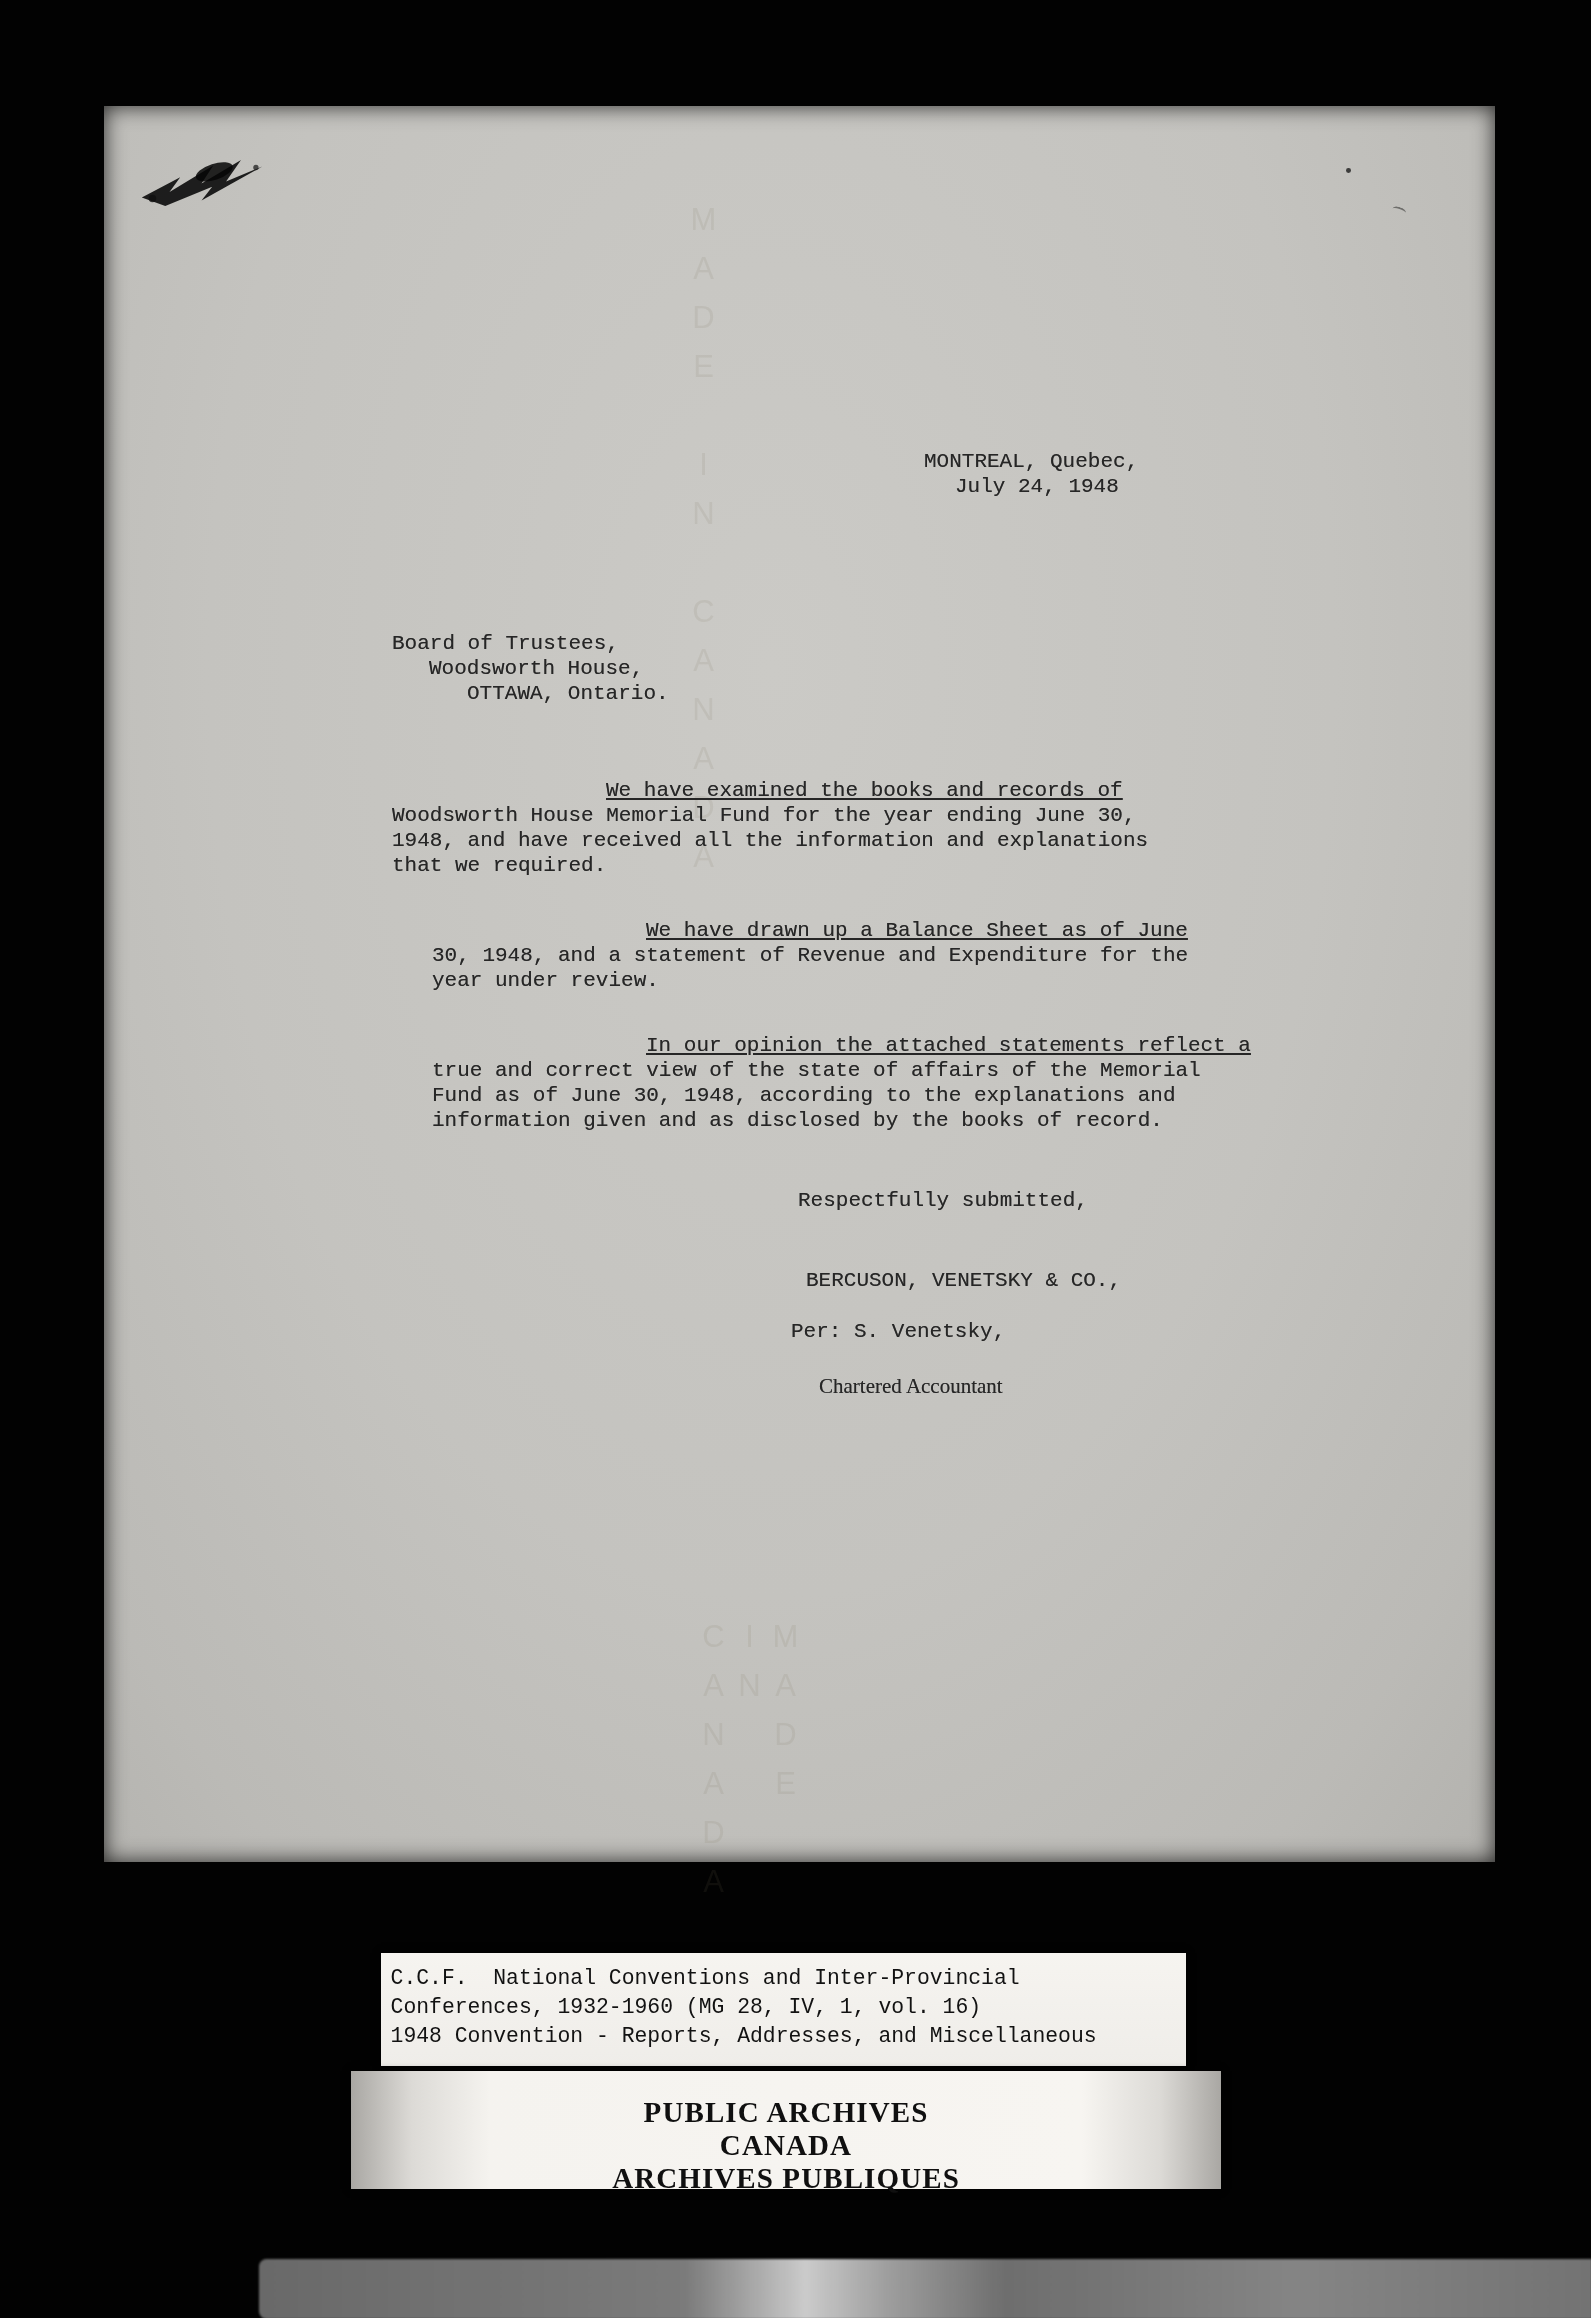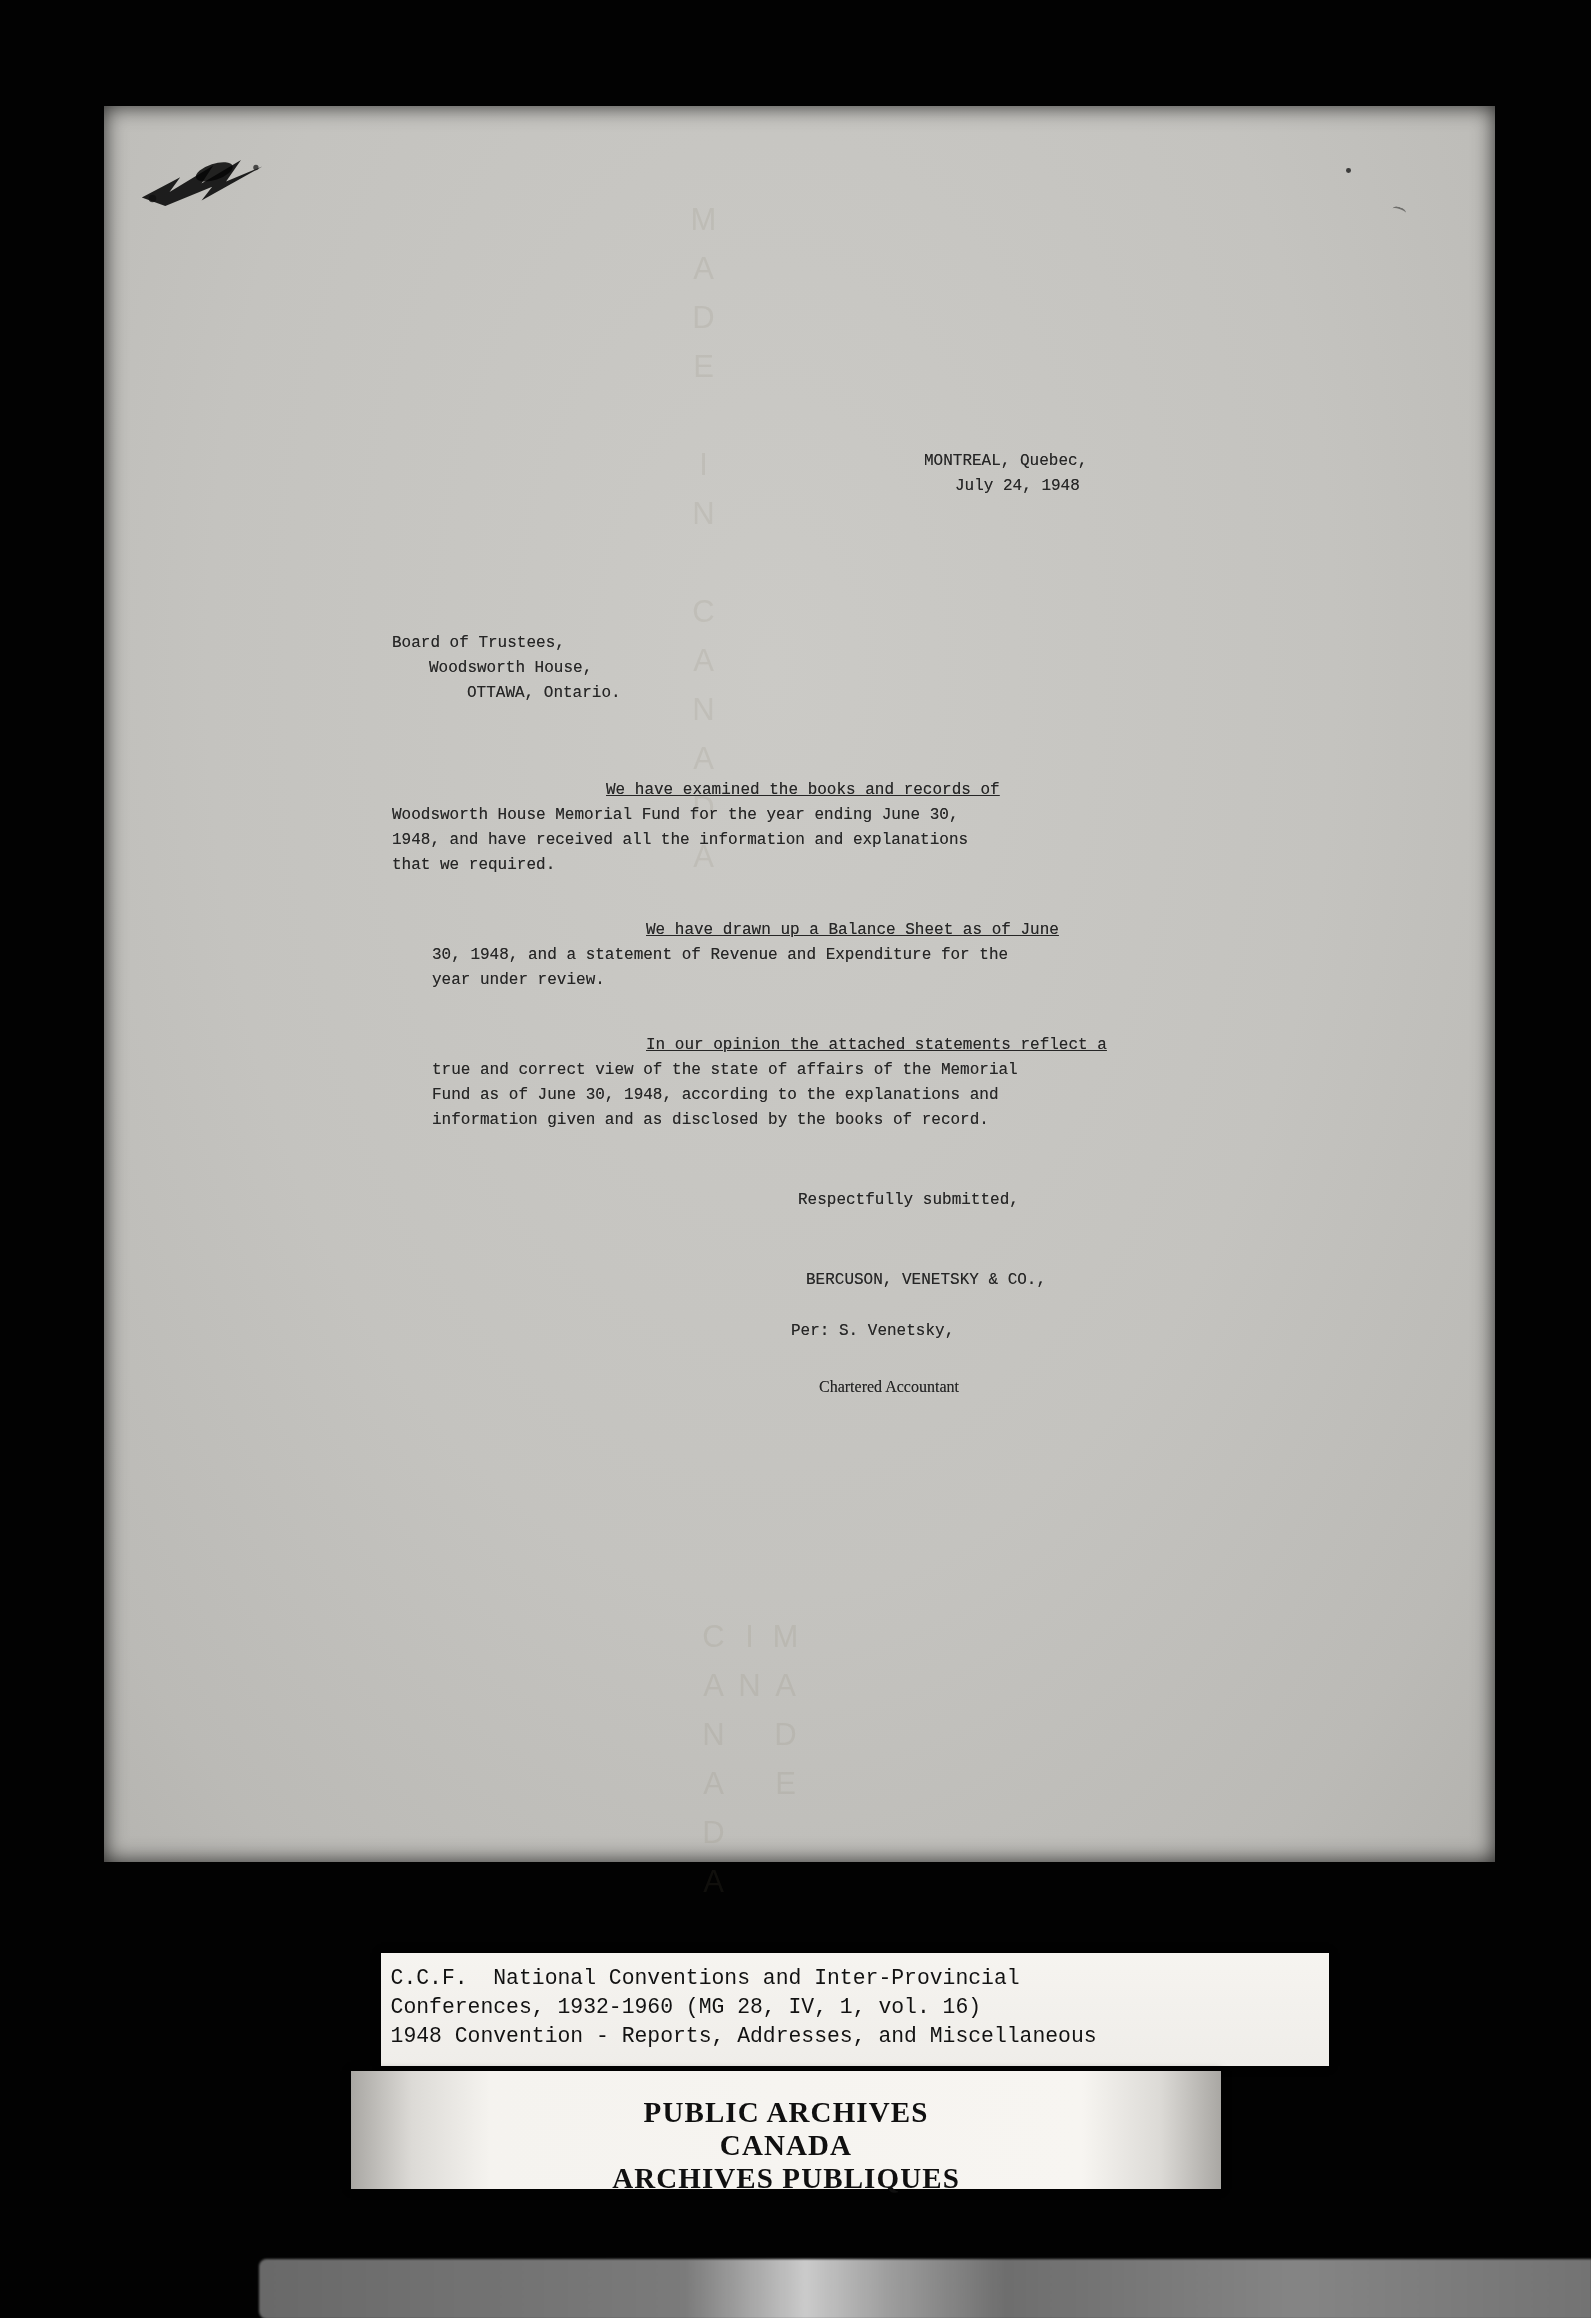--- a/index.html
+++ b/index.html
@@ -10,21 +10,21 @@
     overflow:hidden;
     font-family:"Liberation Mono", monospace;
   }
   
   .paper{
     position:absolute;left:104px;top:106px;width:1391px;height:1756px;
     background:radial-gradient(ellipse at 48% 32%, #cbcac6 0%, #c4c3bf 55%, #bbbab6 85%, #b3b2ae 100%);
     box-shadow:0 0 21.4px rgba(0,0,0,.8) inset;
   }
   .typewritten{color:#262626;text-shadow:0 0 0.5px rgba(40,40,40,.55);}
-  .line{white-space:pre;font-size:16px;line-height:25px;}
+  .line{white-space:pre;font-size:21px;line-height:25px;}
   
   .dateline{position:absolute;left:820px;top:343px;}
   .dateline .dl2{padding-left:31px;}
   
   .recipient{position:absolute;left:288px;top:525px;}
   .recipient .r2{padding-left:37px;}
   .recipient .r3{padding-left:75px;}
   
   .body{position:absolute;left:288px;top:672px;width:877px;}
   .para{margin:0 0 0 0;}
@@ -45,21 +45,21 @@
     writing-mode:vertical-rl;text-orientation:upright;
     font-family:"Liberation Sans", sans-serif;
     font-size:31px;letter-spacing:14px;
     color:rgba(120,112,92,.12);
     user-select:none;
   }
   .wm1{left:581px;top:96px;}
   .wm2{left:591px;top:1513px;}
   
   .catalog-label{
-    position:absolute;left:381px;top:1953px;width:948px;height:113px;
+    position:absolute;left:381px;top:1953px;width:805px;height:113px;
     background:linear-gradient(180deg,#f6f4f0 0%, #efede9 100%);
     box-sizing:border-box;padding:10.7px 9.6px;
     color:#121212;
     font-size:21.4px;line-height:29px;
     box-shadow:0 0 7.5px rgba(0,0,0,.6);
   }
   .catalog-label .line{font-size:21.4px;line-height:29px;}
   .archives-label{
     position:absolute;left:351px;top:2071px;width:870px;height:118px;
     background:linear-gradient(90deg,#a9a7a3 0%, #dcdad6 7%, #f5f3ef 16%, #f7f5f1 84%, #dcdad6 93%, #a9a7a3 100%);

